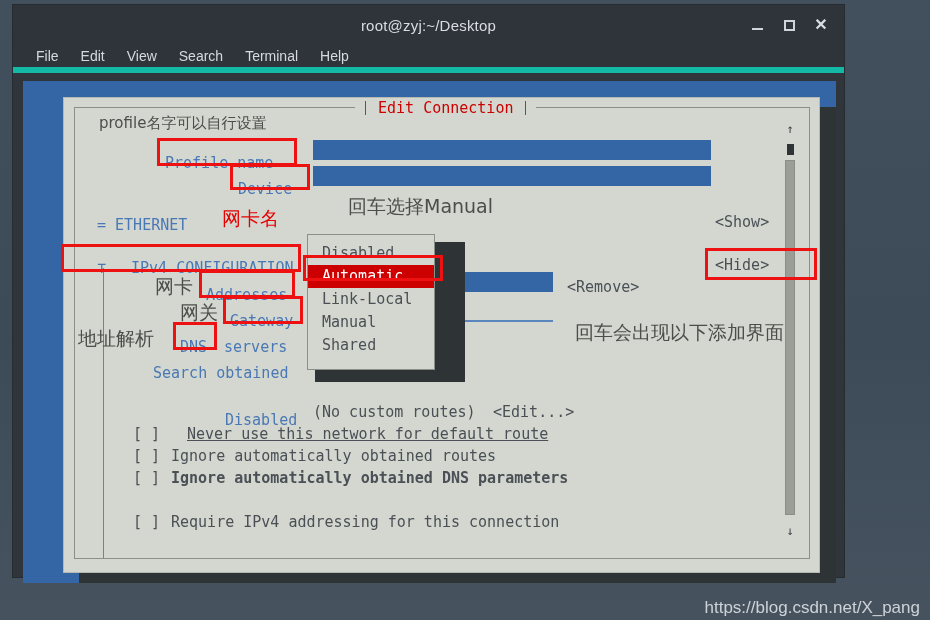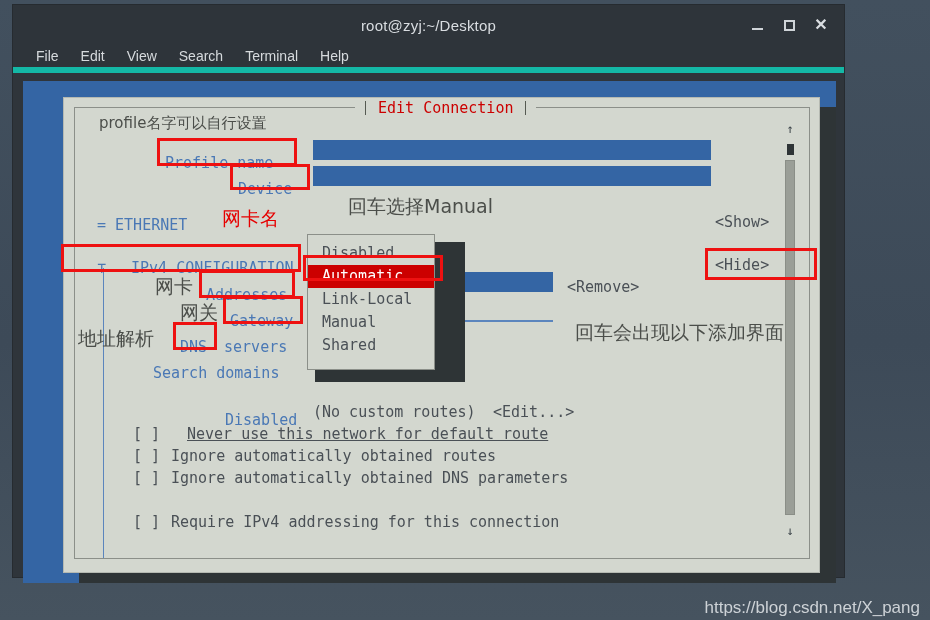--- a/index.html
+++ b/index.html
@@ -346,37 +346,37 @@
         <span class="tui blue" style="left:131px; top:170px;">Addresses</span>
         <div class="inputbar" style="left:358px; top:164px; width:120px; height:20px;"></div>
         <span class="tui grey" style="left:492px; top:170px;">&lt;Remove&gt;</span>
 
         <span class="tui blue" style="left:155px; top:196px;">Gateway</span>
         <div class="thinline" style="left:358px; top:212px; width:120px;"></div>
 
         <span class="tui blue" style="left:105px; top:222px;">DNS</span>
         <span class="tui blue" style="left:140px; top:222px;"> servers</span>
 
-        <span class="tui blue" style="left:78px; top:248px;">Search domains</span>
+        <span class="tui blue" style="left:78px; top:248px;">Search obtained</span>
 
         <span class="tui grey" style="left:640px; top:105px;">&lt;Show&gt;</span>
         <span class="tui grey" style="left:640px; top:148px;">&lt;Hide&gt;</span>
 
         <span class="tui blue" style="left:150px; top:295px;">Disabled</span>
         <span class="tui grey" style="left:238px; top:295px;">(No custom routes)</span>
         <span class="tui grey" style="left:418px; top:295px;">&lt;Edit...&gt;</span>
 
         <span class="tui grey" style="left:58px; top:317px;">[ ]</span>
         <span class="tui grey" style="left:112px; top:317px;text-decoration:underline;">Never use this network for default route</span>
 
         <span class="tui grey" style="left:58px; top:339px;">[ ]</span>
         <span class="tui grey" style="left:96px; top:339px;">Ignore automatically obtained routes</span>
 
         <span class="tui grey" style="left:58px; top:361px;">[ ]</span>
-        <span class="tui grey" style="left:96px; top:361px;">Ignore automatically obtained DNS parameters</span>
+        <span class="tui grey" style="left:96px; top:361px;font-weight:bold;">Ignore automatically obtained DNS parameters</span>
 
         <span class="tui grey" style="left:58px; top:405px;">[ ]</span>
         <span class="tui grey" style="left:96px; top:405px;">Require IPv4 addressing for this connection</span>
 
         <div id="scroll-col">
           <div id="sb-up">↑</div>
           <div id="sb-mark"></div>
           <div id="sb-thumb"></div>
           <div id="sb-down">↓</div>
         </div>

